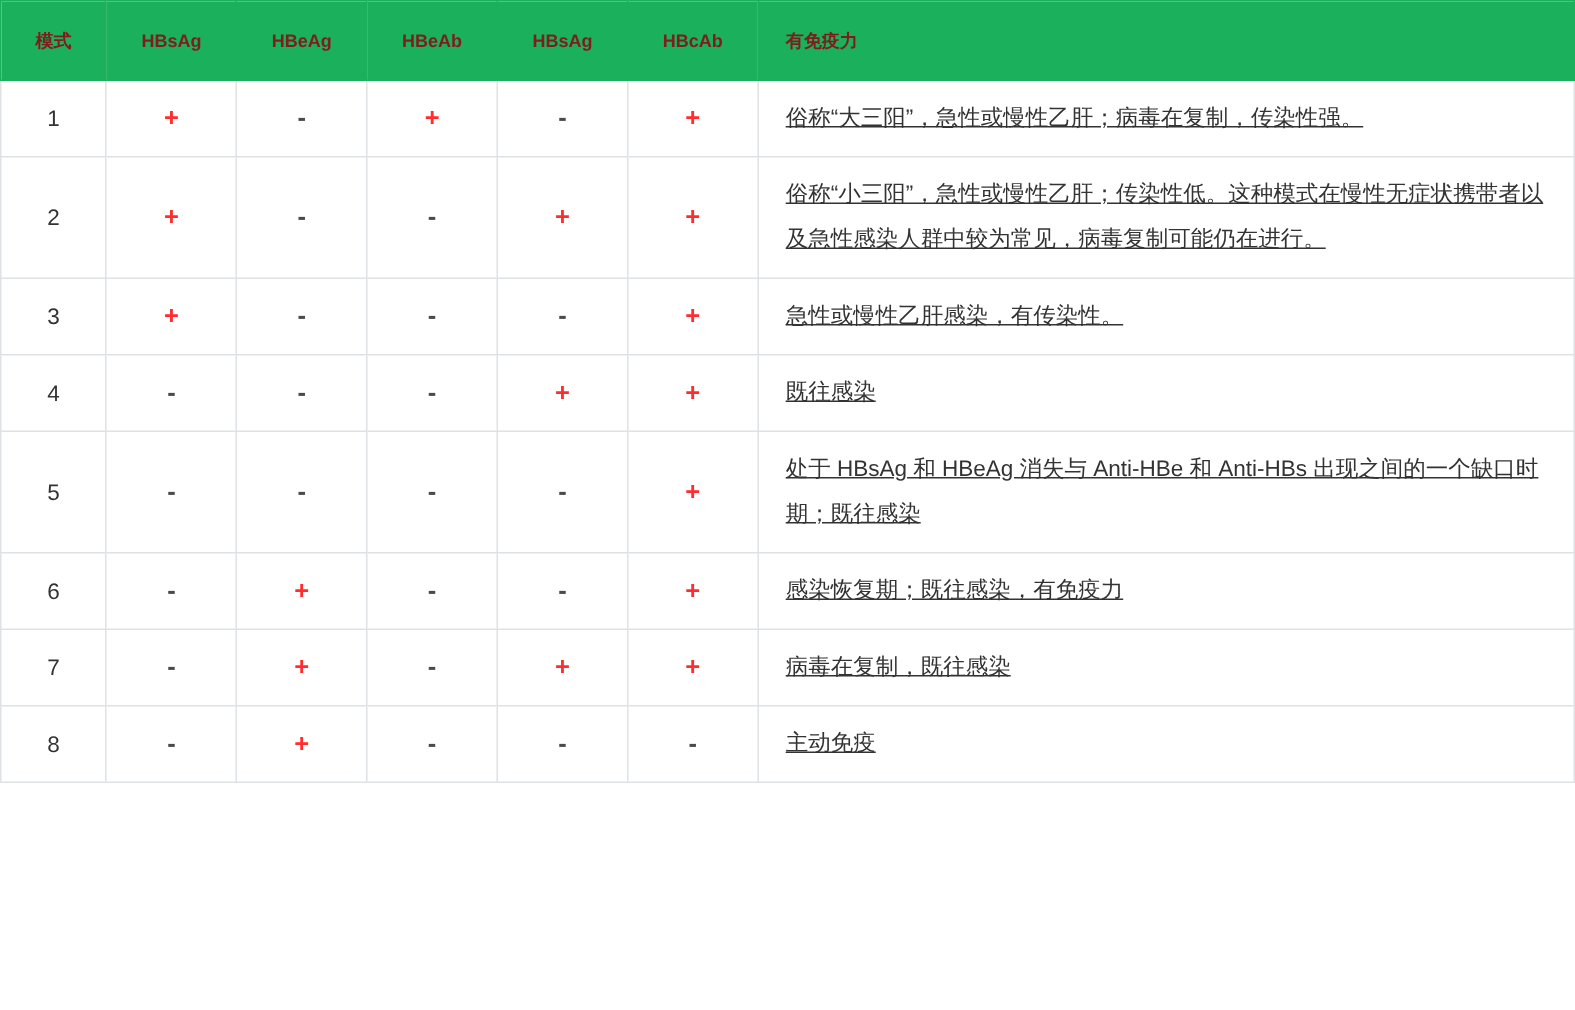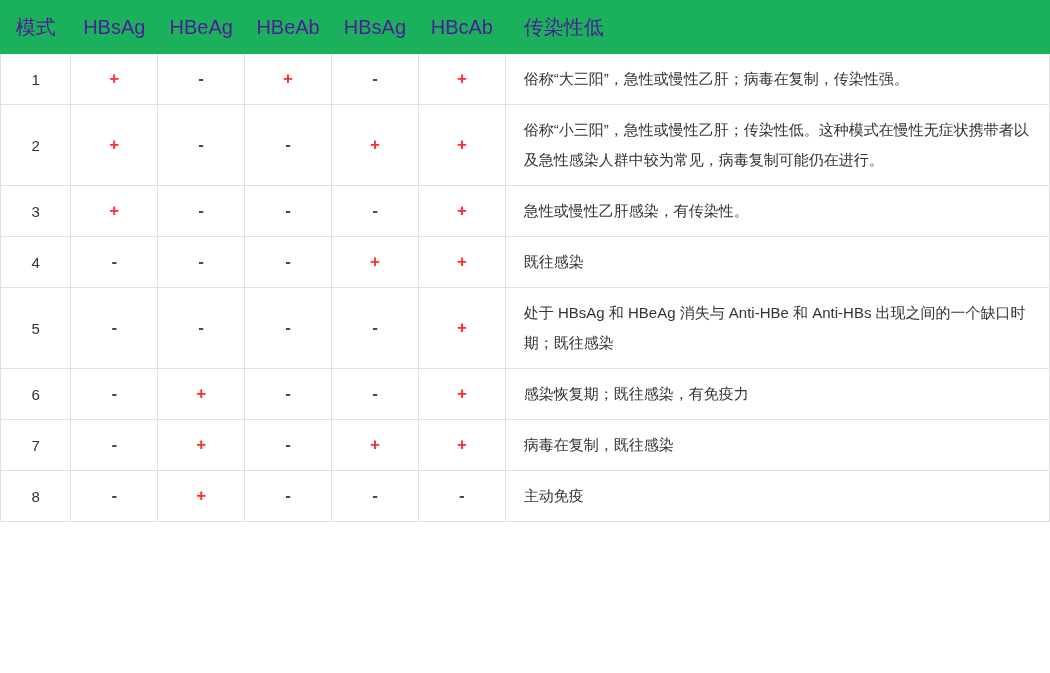--- a/index.html
+++ b/index.html
@@ -18,23 +18,23 @@
     width: 1050px;
     box-sizing: border-box;
   }
   table.hbv {
     border-collapse: collapse;
     width: 1050px;
     table-layout: fixed;
   }
   table.hbv thead th {
     background: #1ab05c;
-    color: #4c1d95;
-    font-size: 20px;
-    font-weight: normal;
+    color: #7f1d1d;
+    font-size: 12px;
+    font-weight: bold;
     height: 52px;
     border: 1px solid #1ab05c;
     text-align: center;
     vertical-align: middle;
     padding: 0 4px;
   }
   table.hbv thead th.meaning-head {
     text-align: left;
     padding-left: 18px;
   }
@@ -63,20 +63,21 @@
     color: #4a4a4a;
     font-weight: bold;
     font-size: 17px;
   }
   table.hbv td.meaning-cell {
     text-align: left;
     padding: 10px 16px 10px 18px;
     line-height: 2.0;
     font-size: 15px;
     color: #333333;
+    text-decoration: underline;
   }
   
   col.c-mode    { width: 68px; }
   col.c-marker  { width: 84px; }
   col.c-meaning { width: 526px; }
 </style>
 </head>
 <body>
 
 <div class="table-wrap">
@@ -91,21 +92,21 @@
       <col class="c-meaning">
     </colgroup>
     <thead>
       <tr>
         <th>模式</th>
         <th>HBsAg</th>
         <th>HBeAg</th>
         <th>HBeAb</th>
         <th>HBsAg</th>
         <th>HBcAb</th>
-        <th class="meaning-head">传染性低</th>
+        <th class="meaning-head">有免疫力</th>
       </tr>
     </thead>
     <tbody>
 
       <tr>
         <td class="mode-cell">1</td>
         <td class="marker-cell"><span class="pos">+</span></td>
         <td class="marker-cell"><span class="neg">-</span></td>
         <td class="marker-cell"><span class="pos">+</span></td>
         <td class="marker-cell"><span class="neg">-</span></td>

